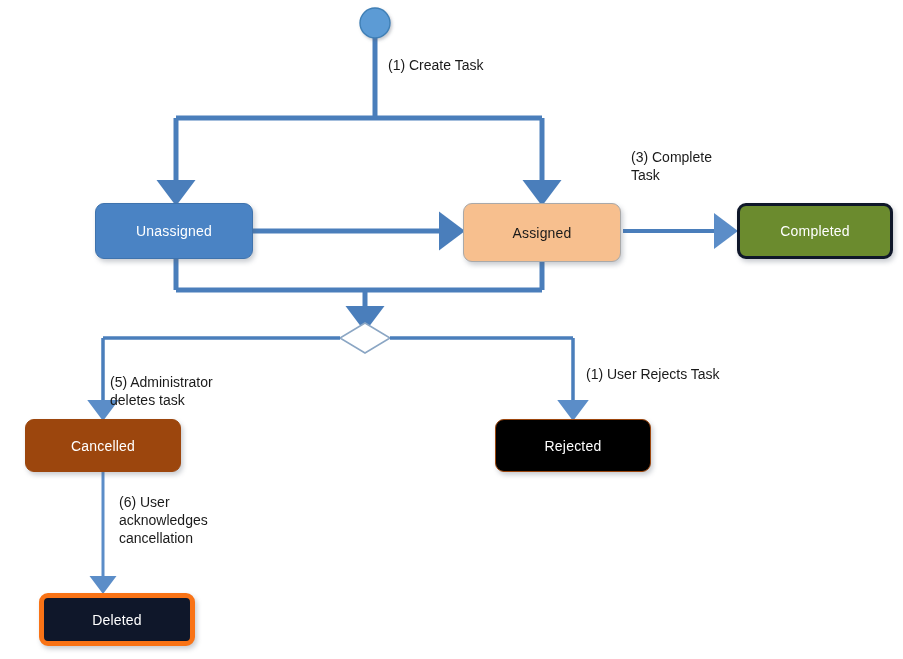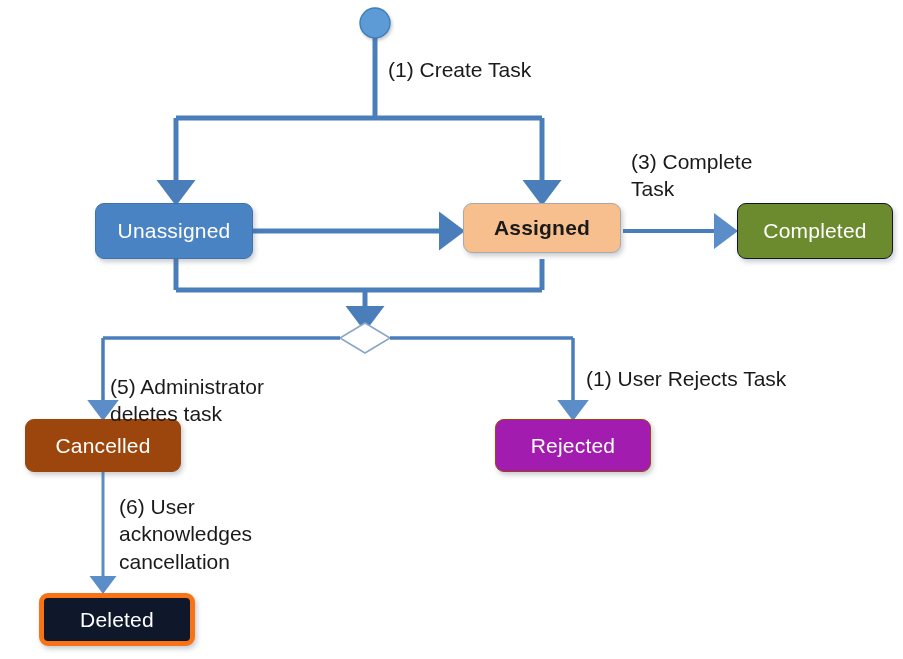--- a/index.html
+++ b/index.html
@@ -24,65 +24,64 @@
     width: 903px;
     height: 659px;
   }
   .node {
     position: absolute;
     box-sizing: border-box;
     border-radius: 9px;
     display: flex;
     align-items: center;
     justify-content: center;
-    font-size: 21px;
+    font-size: 14px;
     letter-spacing: 0.2px;
     box-shadow: 2px 3px 5px rgba(90,100,115,0.33);
   }
   .node-unassigned {
     left: 95px; top: 203px; width: 158px; height: 56px;
     background: #4a83c4;
     border: 1px solid #3f73ad;
     color: #ffffff;
   }
   .node-assigned {
-    left: 463px; top: 203px; width: 158px; height: 50px;
+    left: 463px; top: 203px; width: 158px; height: 59px;
     background: #f7bf8e;
     border: 1px solid #a9a9a9;
     color: #1a1a1a;
-    font-weight: bold;
   }
   .node-completed {
     left: 737px; top: 203px; width: 156px; height: 56px;
     background: #6b8b2e;
-    border: 1px solid #0f172a;
+    border: 3px solid #0f172a;
     color: #ffffff;
   }
   .node-cancelled {
     left: 25px; top: 419px; width: 156px; height: 53px;
     background: #9c460d;
     border: 1px solid #9c460d;
     color: #ffffff;
     align-items: center;
   }
   .node-rejected {
     left: 495px; top: 419px; width: 156px; height: 53px;
-    background: #a21caf;
+    background: #000000;
     border: 1px solid #9c460d;
     color: #ffffff;
   }
   .node-deleted {
     left: 39px; top: 593px; width: 156px; height: 53px;
     background: #0f172a;
     border: 5px solid #f97316;
     color: #ffffff;
   }
   .edge-label {
     position: absolute;
-    font-size: 21px;
+    font-size: 14px;
     color: #1a1a1a;
     line-height: 1.30;
     white-space: pre-line;
   }
   .lbl-create   { left: 388px; top: 56px;  }
   .lbl-assign   { left: 305px; top: 170px; }
   .lbl-complete { left: 631px; top: 148px; }
   .lbl-reject   { left: 586px; top: 365px; }
   .lbl-admin    { left: 110px; top: 345px; margin-top: 28px; }
   .lbl-ack      { left: 119px; top: 493px; }

